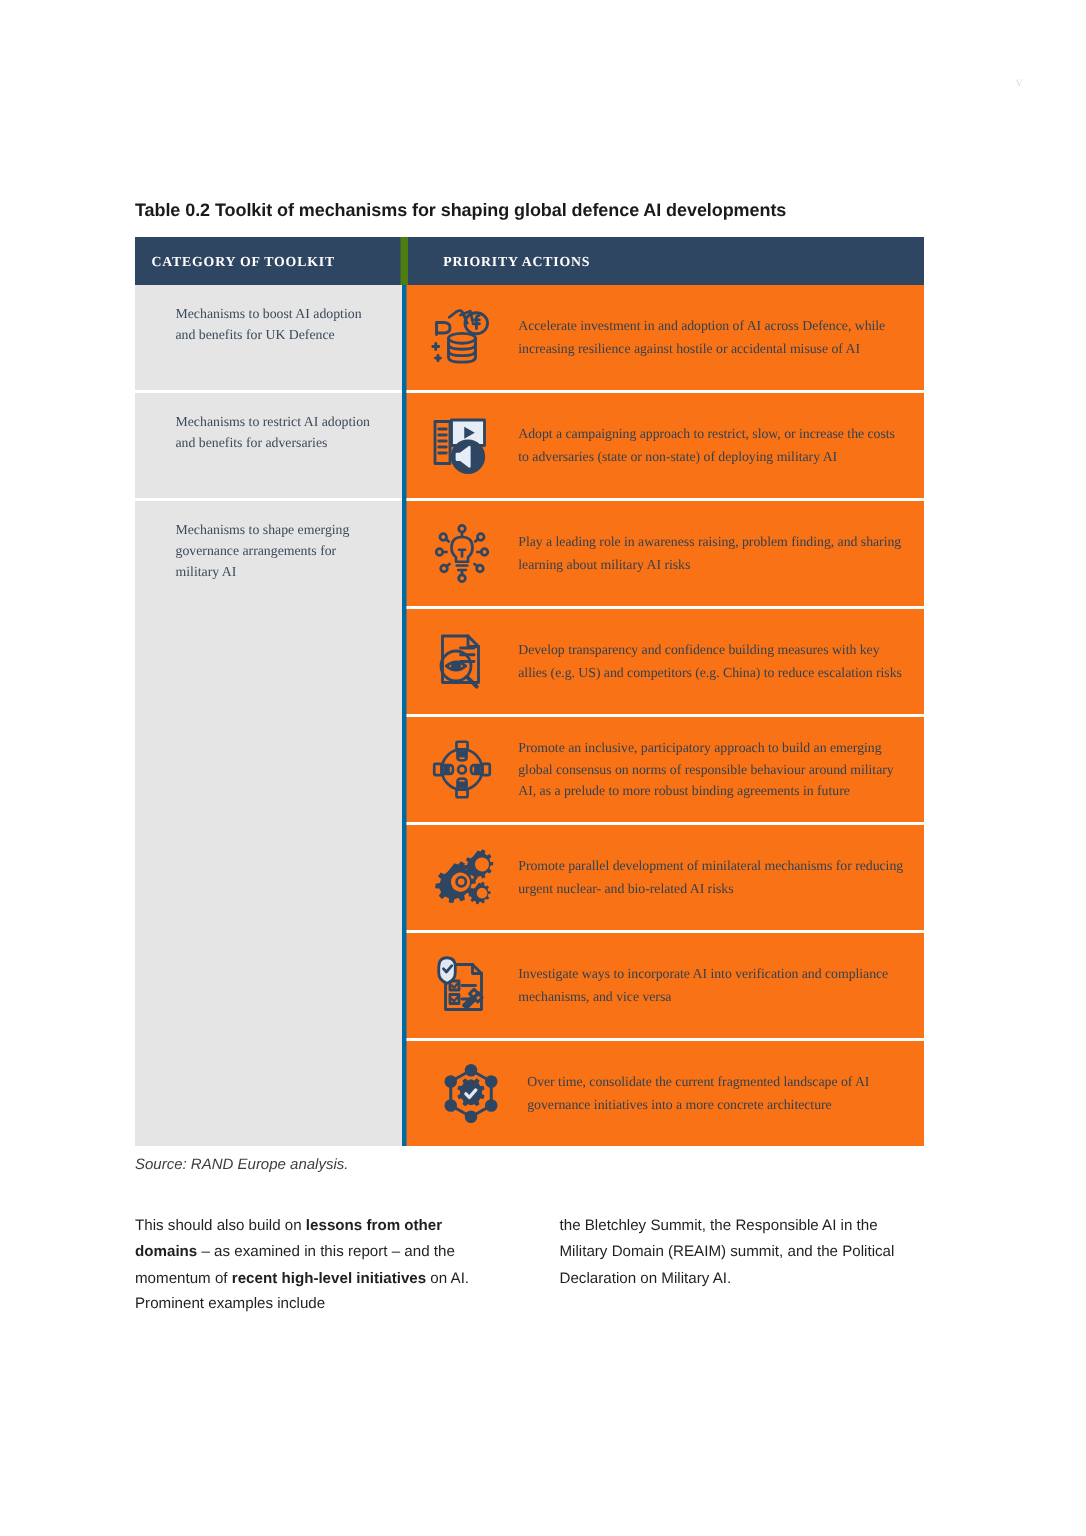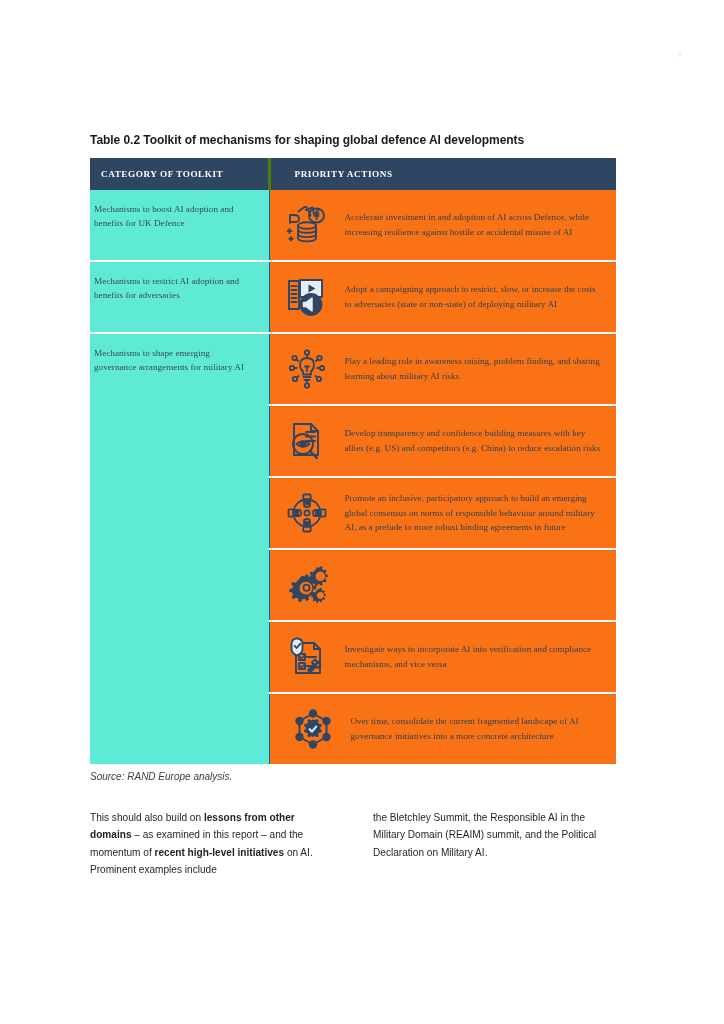--- a/index.html
+++ b/index.html
@@ -57,32 +57,32 @@
     color: #ffffff;
     text-align: left;
     font-size: 9.2px;
     font-weight: bold;
     letter-spacing: 0.55px;
     padding: 11px 10px 11px 11px;
     vertical-align: middle;
     border: 0;
   }
   thead th.th-actions {
-    border-left: 3px solid #4d7c0f;
+    border-left: 5px solid #4d7c0f;
     padding-left: 24px;
   }
 
   td.cat {
-    background: #5eead4;
+    background: #e5e5e5;
     vertical-align: top;
-    padding: 13px 16px 13px 4px;
+    padding: 13px 16px 13px 27px;
     font-size: 9.2px;
     line-height: 1.52;
     color: #3b4a5a;
-    border-right: 1px solid #0369a1;
+    border-right: 3px solid #0369a1;
     border-bottom: 2px solid #ffffff;
   }
   td.cat.nb { border-bottom: 0; }
 
   td.act {
     background: #f97316;
     vertical-align: middle;
     padding: 10px 12px 10px 10px;
     border-bottom: 2px solid #ffffff;
   }
@@ -281,20 +281,21 @@
             <td class="act">
               <div class="act-inner">
                 <span class="act-icon">
                   <svg width="42" height="40" viewBox="0 0 42 40" fill="#2f4663" stroke="none">
     <path d="M16 10.5 l2.6 .9 1.6 -2.2 2.7 1.4 -.7 2.6 2.2 1.9 2.3 -1.4 1.7 2.5 -1.9 1.9 .9 2.7 2.7 .2 v3 l-2.7 .4 -.8 2.7 2 1.8 -1.6 2.6 -2.4 -1.3 -2.2 1.8 .6 2.7 -2.8 1.3 -1.5 -2.3 -2.7 .7 -.8 2.6 -3 -.4 .1 -2.8 -2.5 -1.2 -2.2 1.7 -2.1 -2.2 1.6 -2.3 -1.2 -2.5 -2.8 -.2 .3 -3 2.8 -.5 .9 -2.6 -2.1 -1.9 1.8 -2.4 2.5 1.2 2.1 -1.8 z m1.2 6.8 a6.4 6.4 0 1 0 6.6 10.9 a6.4 6.4 0 0 0 -6.6 -10.9 z"></path>
     <circle cx="20.5" cy="22.8" r="3.1" fill="none" stroke="#2f4663" stroke-width="1.8"></circle>
     <path d="M31.5 2 l1.9 .7 1.2 -1.6 2 1 -.5 1.9 1.6 1.4 1.7 -1 1.2 1.8 -1.4 1.4 .7 2 2 .1 v2.2 l-2 .3 -.6 2 1.5 1.3 -1.2 1.9 -1.8 -.9 -1.6 1.3 .4 2 -2 .9 -1.1 -1.7 -2 .5 -.6 1.9 -2.2 -.3 .1 -2 -1.9 -.9 -1.6 1.2 -1.5 -1.6 1.2 -1.7 -.9 -1.8 -2 -.2 .2 -2.2 2 -.3 .7 -1.9 -1.5 -1.4 1.3 -1.8 1.8 .9 1.6 -1.3 z m.9 5 a4.7 4.7 0 1 0 4.8 8 a4.7 4.7 0 0 0 -4.8 -8 z"></path>
     <path d="M32.3 23.5 l1.4 .5 .9 -1.2 1.5 .8 -.4 1.4 1.2 1 1.2 -.7 .9 1.3 -1 1 .5 1.5 1.5 .1 v1.6 l-1.5 .2 -.4 1.5 1.1 1 -.9 1.4 -1.3 -.7 -1.2 1 .3 1.5 -1.5 .7 -.8 -1.3 -1.5 .4 -.4 1.4 -1.6 -.2 .1 -1.5 -1.4 -.7 -1.2 .9 -1.1 -1.2 .9 -1.3 -.7 -1.3 -1.5 -.1 .2 -1.6 1.5 -.3 .5 -1.4 -1.1 -1 .9 -1.3 1.4 .6 1.2 -1 z m.7 3.7 a3.5 3.5 0 1 0 3.6 5.9 a3.5 3.5 0 0 0 -3.6 -5.9 z"></path>
   </svg>
                 </span>
+                <span class="act-text">Promote parallel development of minilateral mechanisms for reducing urgent nuclear- and bio-related AI risks</span>
               </div>
             </td>
           </tr>
           <tr>
             <td class="act">
               <div class="act-inner">
                 <span class="act-icon">
                   <svg width="42" height="40" viewBox="0 0 42 40" fill="none" stroke="#2f4663" stroke-width="1.9" stroke-linecap="round" stroke-linejoin="round">
     <path d="M10 6 h18 l6 6 v24 h-24 z"></path>
     <path d="M28 6 v6 h6"></path>

